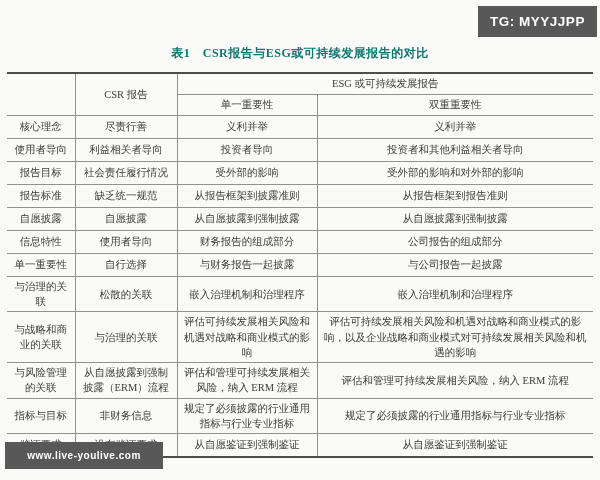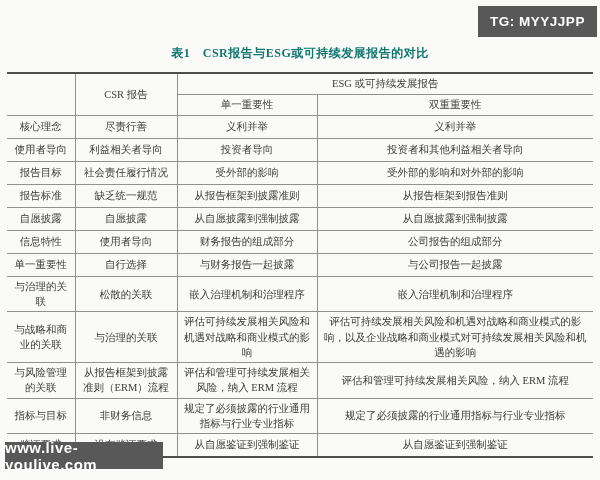--- a/index.html
+++ b/index.html
@@ -26,21 +26,21 @@
     letter-spacing: 0.5px;
   }
   .badge-tg {
     top: 6px; left: 478px;
     width: 119px; height: 31px;
     font-size: 13.5px;
   }
   .badge-site {
     top: 442px; left: 5px;
     width: 158px; height: 27px;
-    font-size: 15px;
+    font-size: 10px;
   }
   .doc-title {
     position: absolute;
     top: 45px; left: 0;
     width: 600px;
     text-align: center;
     font-size: 12px;
     font-weight: bold;
     color: #0f766e;
     letter-spacing: 0.5px;
@@ -149,21 +149,21 @@
         <td>嵌入治理机制和治理程序</td>
       </tr>
       <tr>
         <td>与战略和商业的关联</td>
         <td>与治理的关联</td>
         <td>评估可持续发展相关风险和机遇对战略和商业模式的影响</td>
         <td>评估可持续发展相关风险和机遇对战略和商业模式的影响，以及企业战略和商业模式对可持续发展相关风险和机遇的影响</td>
       </tr>
       <tr>
         <td>与风险管理的关联</td>
-        <td>从报告框架到披露准则（ERM）流程</td>
+        <td>从自愿披露到强制披露（ERM）流程</td>
         <td>评估和管理可持续发展相关风险，纳入 ERM 流程</td>
         <td>评估和管理可持续发展相关风险，纳入 ERM 流程</td>
       </tr>
       <tr>
         <td>指标与目标</td>
         <td>非财务信息</td>
         <td>规定了必须披露的行业通用指标与行业专业指标</td>
         <td>规定了必须披露的行业通用指标与行业专业指标</td>
       </tr>
       <tr>

